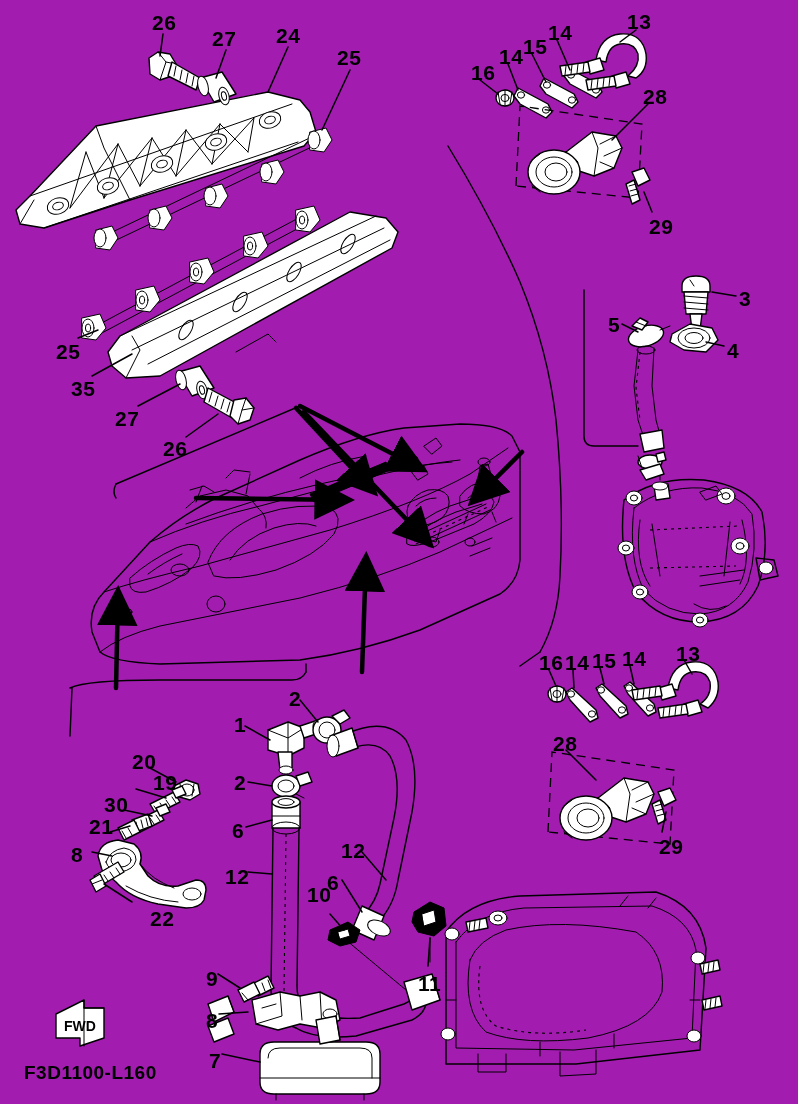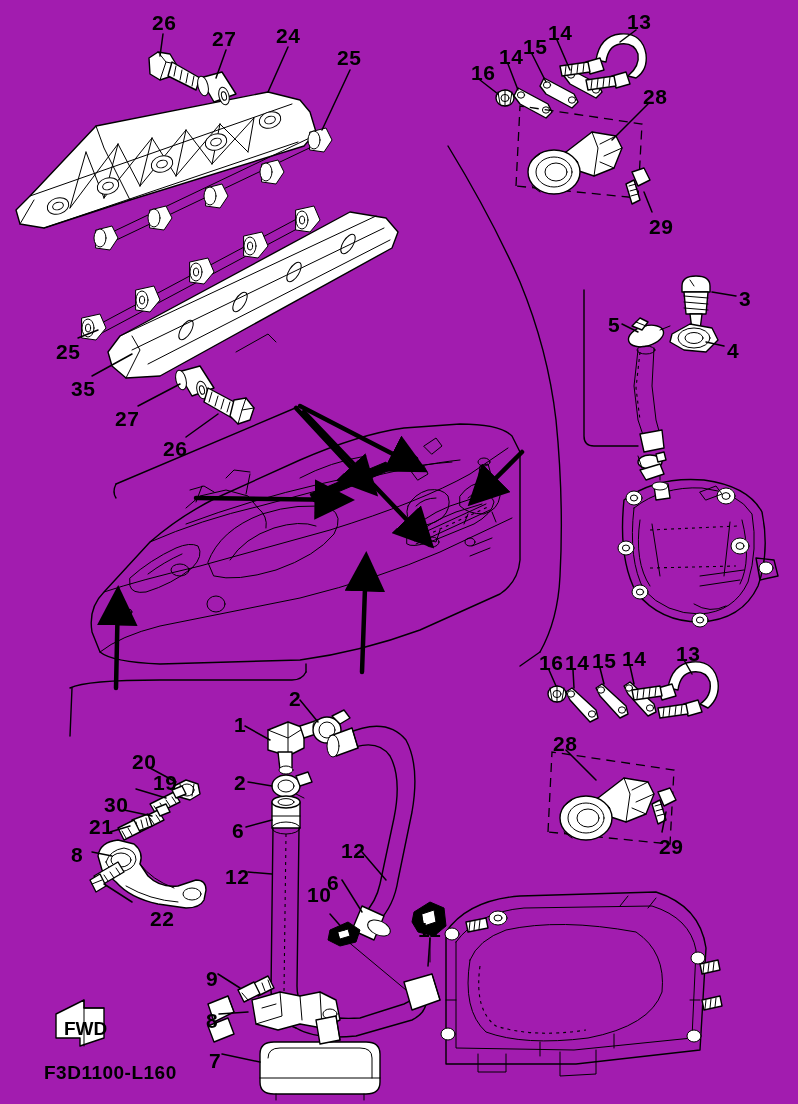--- a/index.html
+++ b/index.html
@@ -28,21 +28,21 @@
     font-family:"Liberation Sans", sans-serif;
     font-size:19px;
     font-weight:700;
     color:#000;
     letter-spacing:0.5px;
     white-space:nowrap;
   }
   .fwdlabel{
     position:absolute;
     font-family:"Liberation Sans", sans-serif;
-    font-size:19px;
+    font-size:14px;
     font-weight:700;
     color:#000;
     white-space:nowrap;
   }
 </style>
 </head>
 <body>
 
 <div id="page">
 
@@ -658,19 +658,19 @@
       <div class="callout" style="left: 289px; top: 688px;">2</div>
       <div class="callout" style="left: 234px; top: 772px;">2</div>
       <div class="callout" style="left: 232px; top: 820px;">6</div>
       <div class="callout" style="left: 225px; top: 866px;">12</div>
       <div class="callout" style="left: 341px; top: 840px;">12</div>
       <div class="callout" style="left: 327px; top: 872px;">6</div>
       <div class="callout" style="left: 307px; top: 884px; text-align: center;">10</div>
       <div class="callout" style="left: 206px; top: 968px;">9</div>
       <div class="callout" style="left: 206px; top: 1010px;">8</div>
       <div class="callout" style="left: 209px; top: 1050px;">7</div>
-      <div class="callout" style="left: 418px; top: 919px;">11</div>
+      <div class="callout" style="left: 418px; top: 973px;">11</div>
     </div>
 
   <div class="fwdlabel" style="left:64px; top:1018px;">FWD</div>
-  <div class="diagcode" style="left:44px; top:1062px;text-align:right;">F3D1100-L160</div>
+  <div class="diagcode" style="left:24px; top:1062px;text-align:right;">F3D1100-L160</div>
 
 </div>
 
 </body></html>

